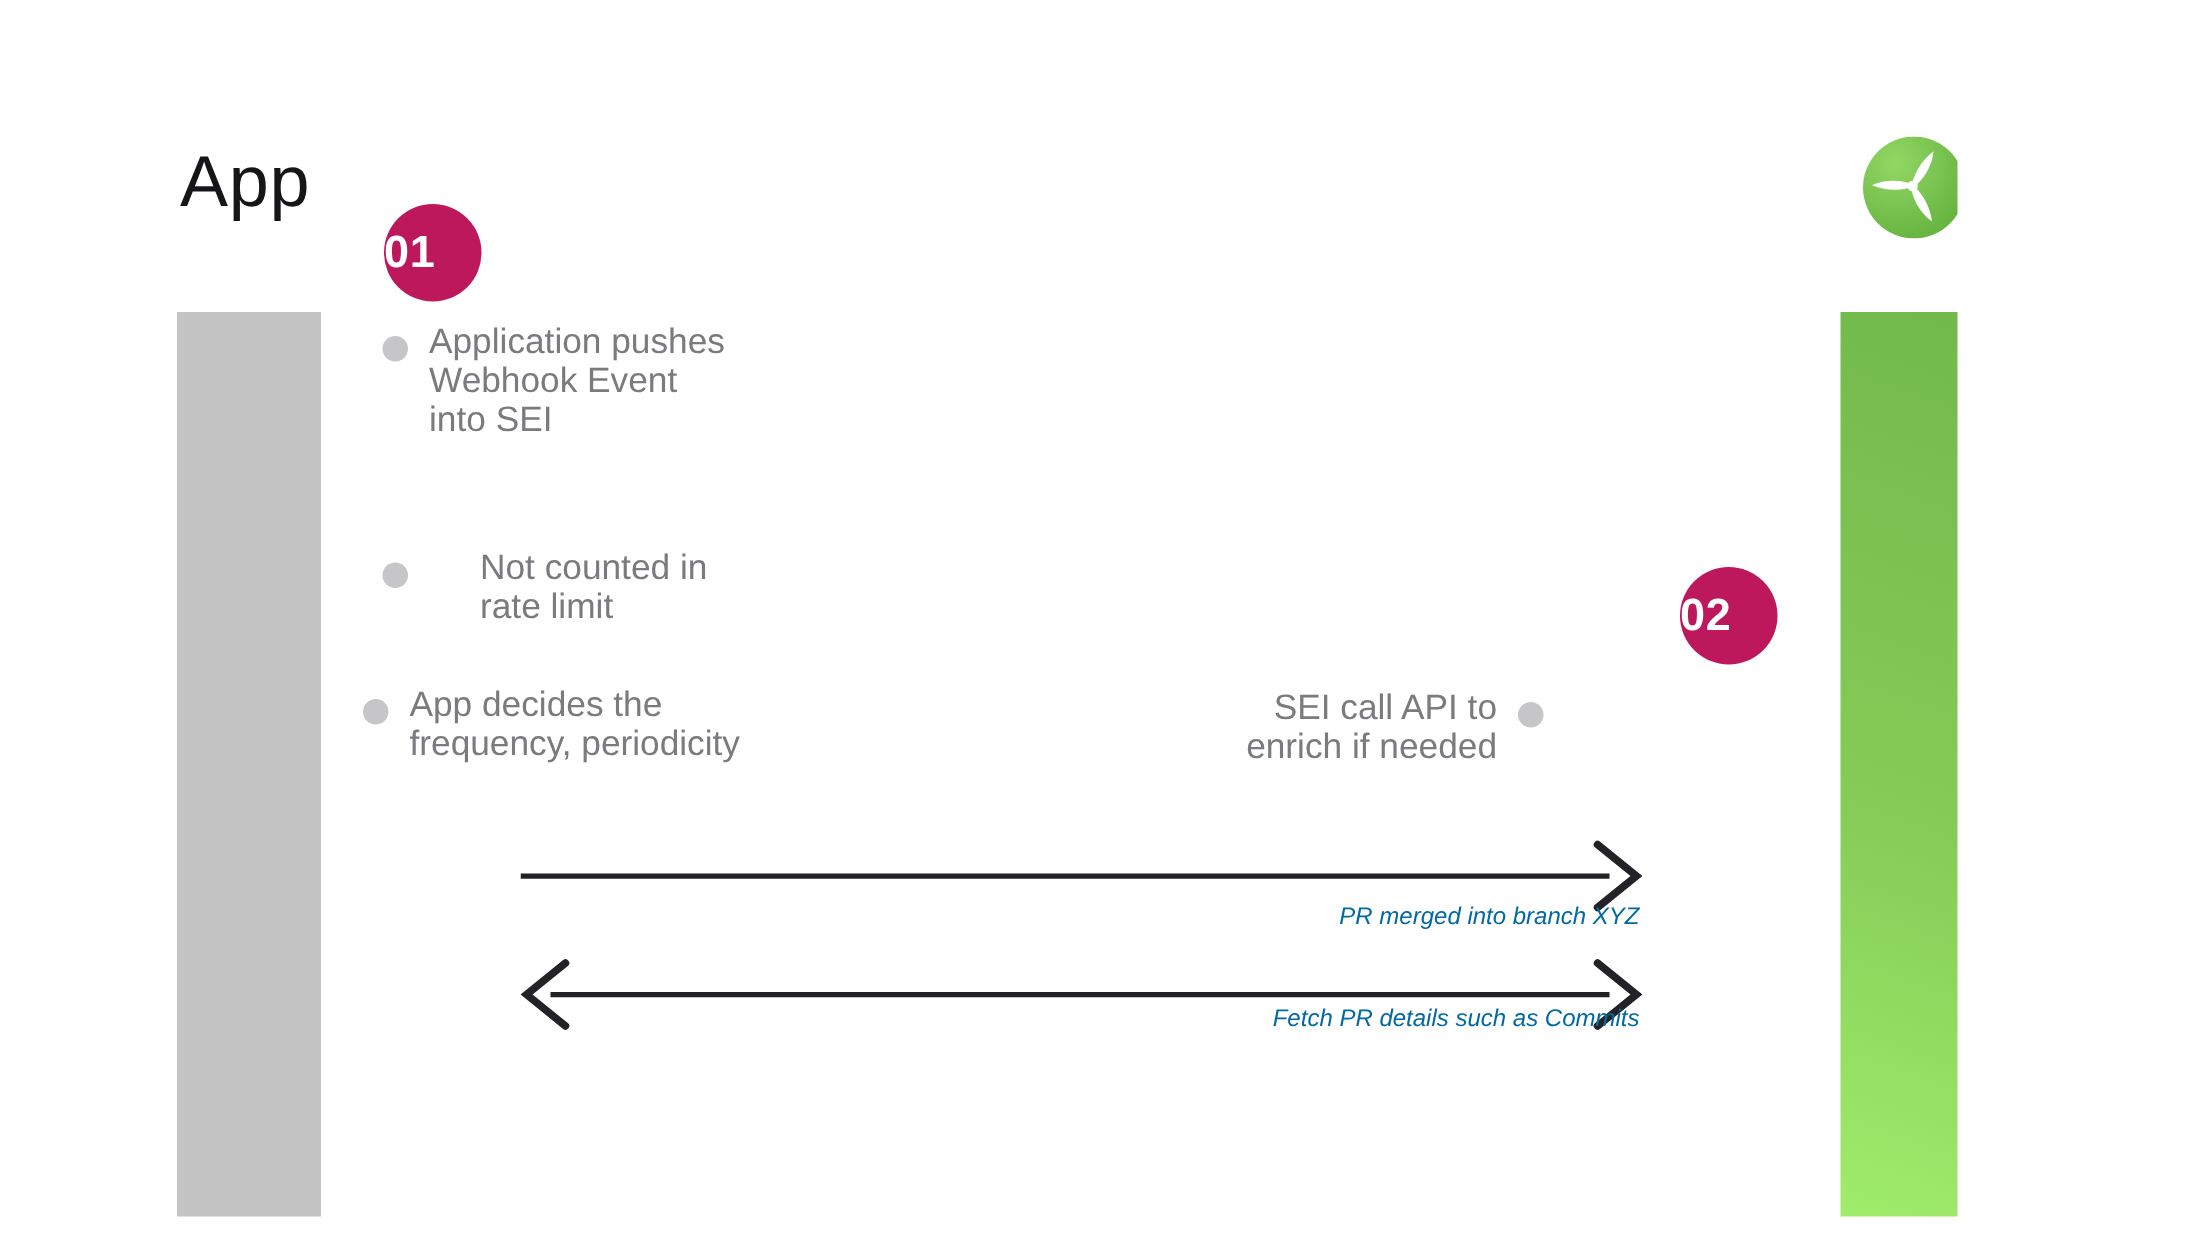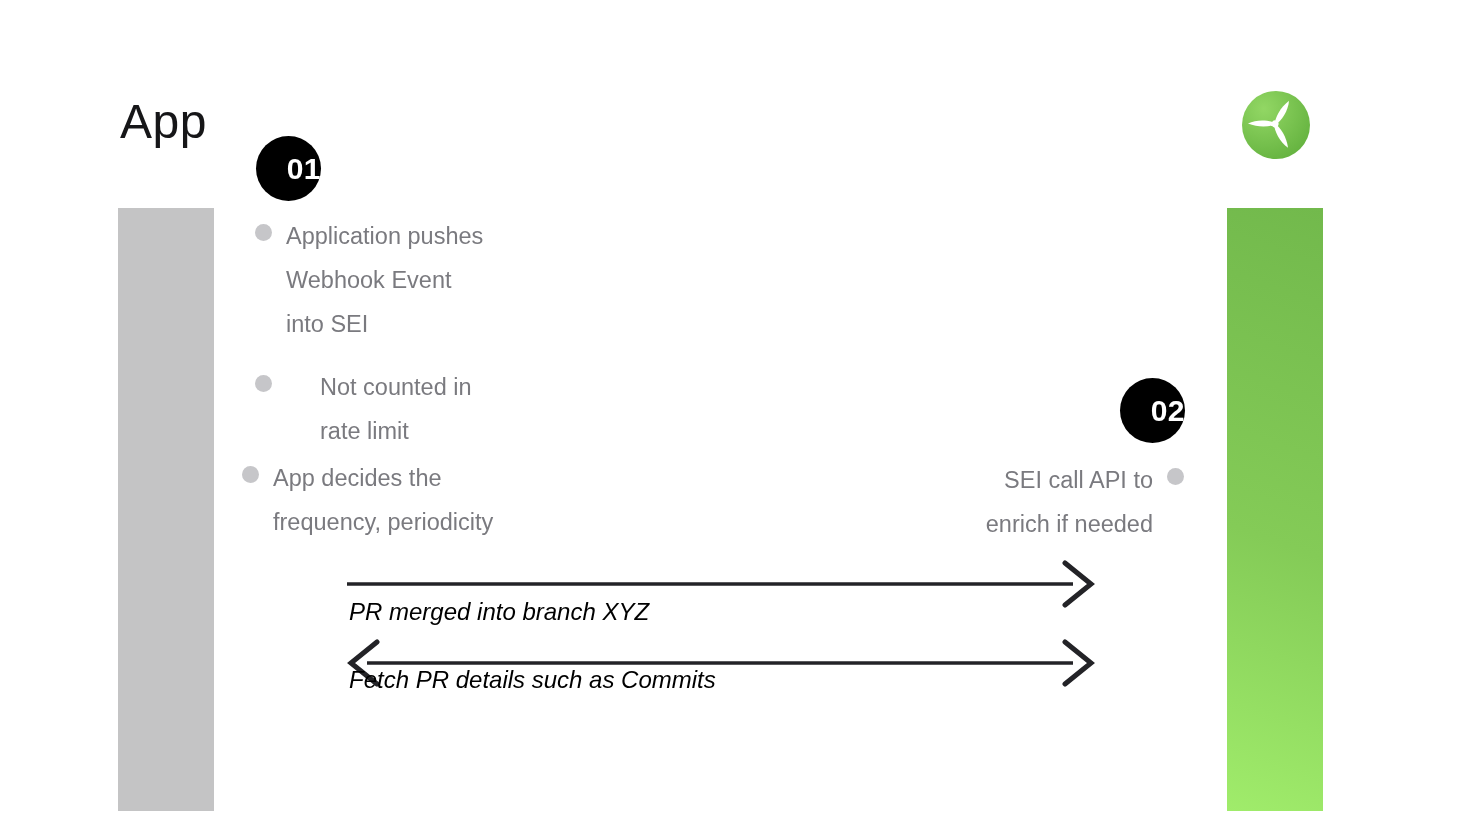--- a/index.html
+++ b/index.html
@@ -1,18 +1,18 @@
 <!DOCTYPE html>
 <html><head>
 <meta charset="utf-8">
 <style>
   html, body { margin: 0; padding: 0; background: #ffffff; }
   .canvas {
     position: relative;
-    width: 1460px;
+    width: 1305px;
     height: 824px;
     background: #ffffff;
     overflow: hidden;
     font-family: "Liberation Sans", sans-serif;
   }
 
   .page-title {
     position: absolute;
     left: 120px;
     top: 96px;
@@ -32,27 +32,27 @@
   }
   .lifeline.app  { left: 118px;  background: #c4c4c5; }
   .lifeline.sei  { left: 1227px; background: linear-gradient(200deg, #72b94c 0%, #84cb57 55%, #a0ec6b 100%); }
 
   
   .badge {
     position: absolute;
     width: 65px;
     height: 65px;
     border-radius: 50%;
-    background: #000000;
+    background: #be185d;
     color: #ffffff;
     font-size: 30px;
     font-weight: 700;
     display: flex;
     align-items: center;
-    justify-content: flex-end;
+    justify-content: flex-start;
     letter-spacing: 0.5px;
   }
   .badge.step1 { left: 256px;  top: 136px; }
   .badge.step2 { left: 1120px; top: 378px; }
 
   
   .note {
     position: absolute;
     display: flex;
     align-items: flex-start;
@@ -61,21 +61,21 @@
   .note .dot {
     width: 17px;
     height: 17px;
     border-radius: 50%;
     background: #c6c6c9;
     margin-top: 10px;
     flex: 0 0 auto;
   }
   .note .note-text {
     font-size: 23.5px;
-    line-height: 44px;
+    line-height: 26px;
     color: #7a7a7f;
     white-space: pre-line;
   }
   .note.n1 { left: 255px; top: 214px; }
   .note.n2 { left: 255px; top: 365px; gap: 48px; }
   .note.n3 { left: 242px; top: 456px; }
 
   
   .note.right { left: auto; right: 276px; top: 458px; }
   .note.right .note-text { text-align: right; margin-left: 44px; }
@@ -85,25 +85,25 @@
   .arrow-svg.a1 { top: 560px; }
   .arrow-svg.a2 { top: 639px; }
   .arrow-svg path { stroke: #232327; fill: none; }
   .arrow-svg .shaft { stroke-width: 3.5px; stroke-linecap: butt; }
   .arrow-svg .head  { stroke-width: 5px; stroke-linecap: round; stroke-linejoin: miter; }
 
   .arrow-label {
     position: absolute;
     left: 349px;
     width: 744px;
-    text-align: left;
-    font-size: 24px;
+    text-align: right;
+    font-size: 16px;
     line-height: 30px;
     font-style: italic;
-    color: #000000;
+    color: #0369a1;
   }
   .arrow-label.l1 { top: 597px; }
   .arrow-label.l2 { top: 665px; }
 
   
   .logo {
     position: absolute;
     left: 1242px;
     top: 91px;
     width: 68px;

